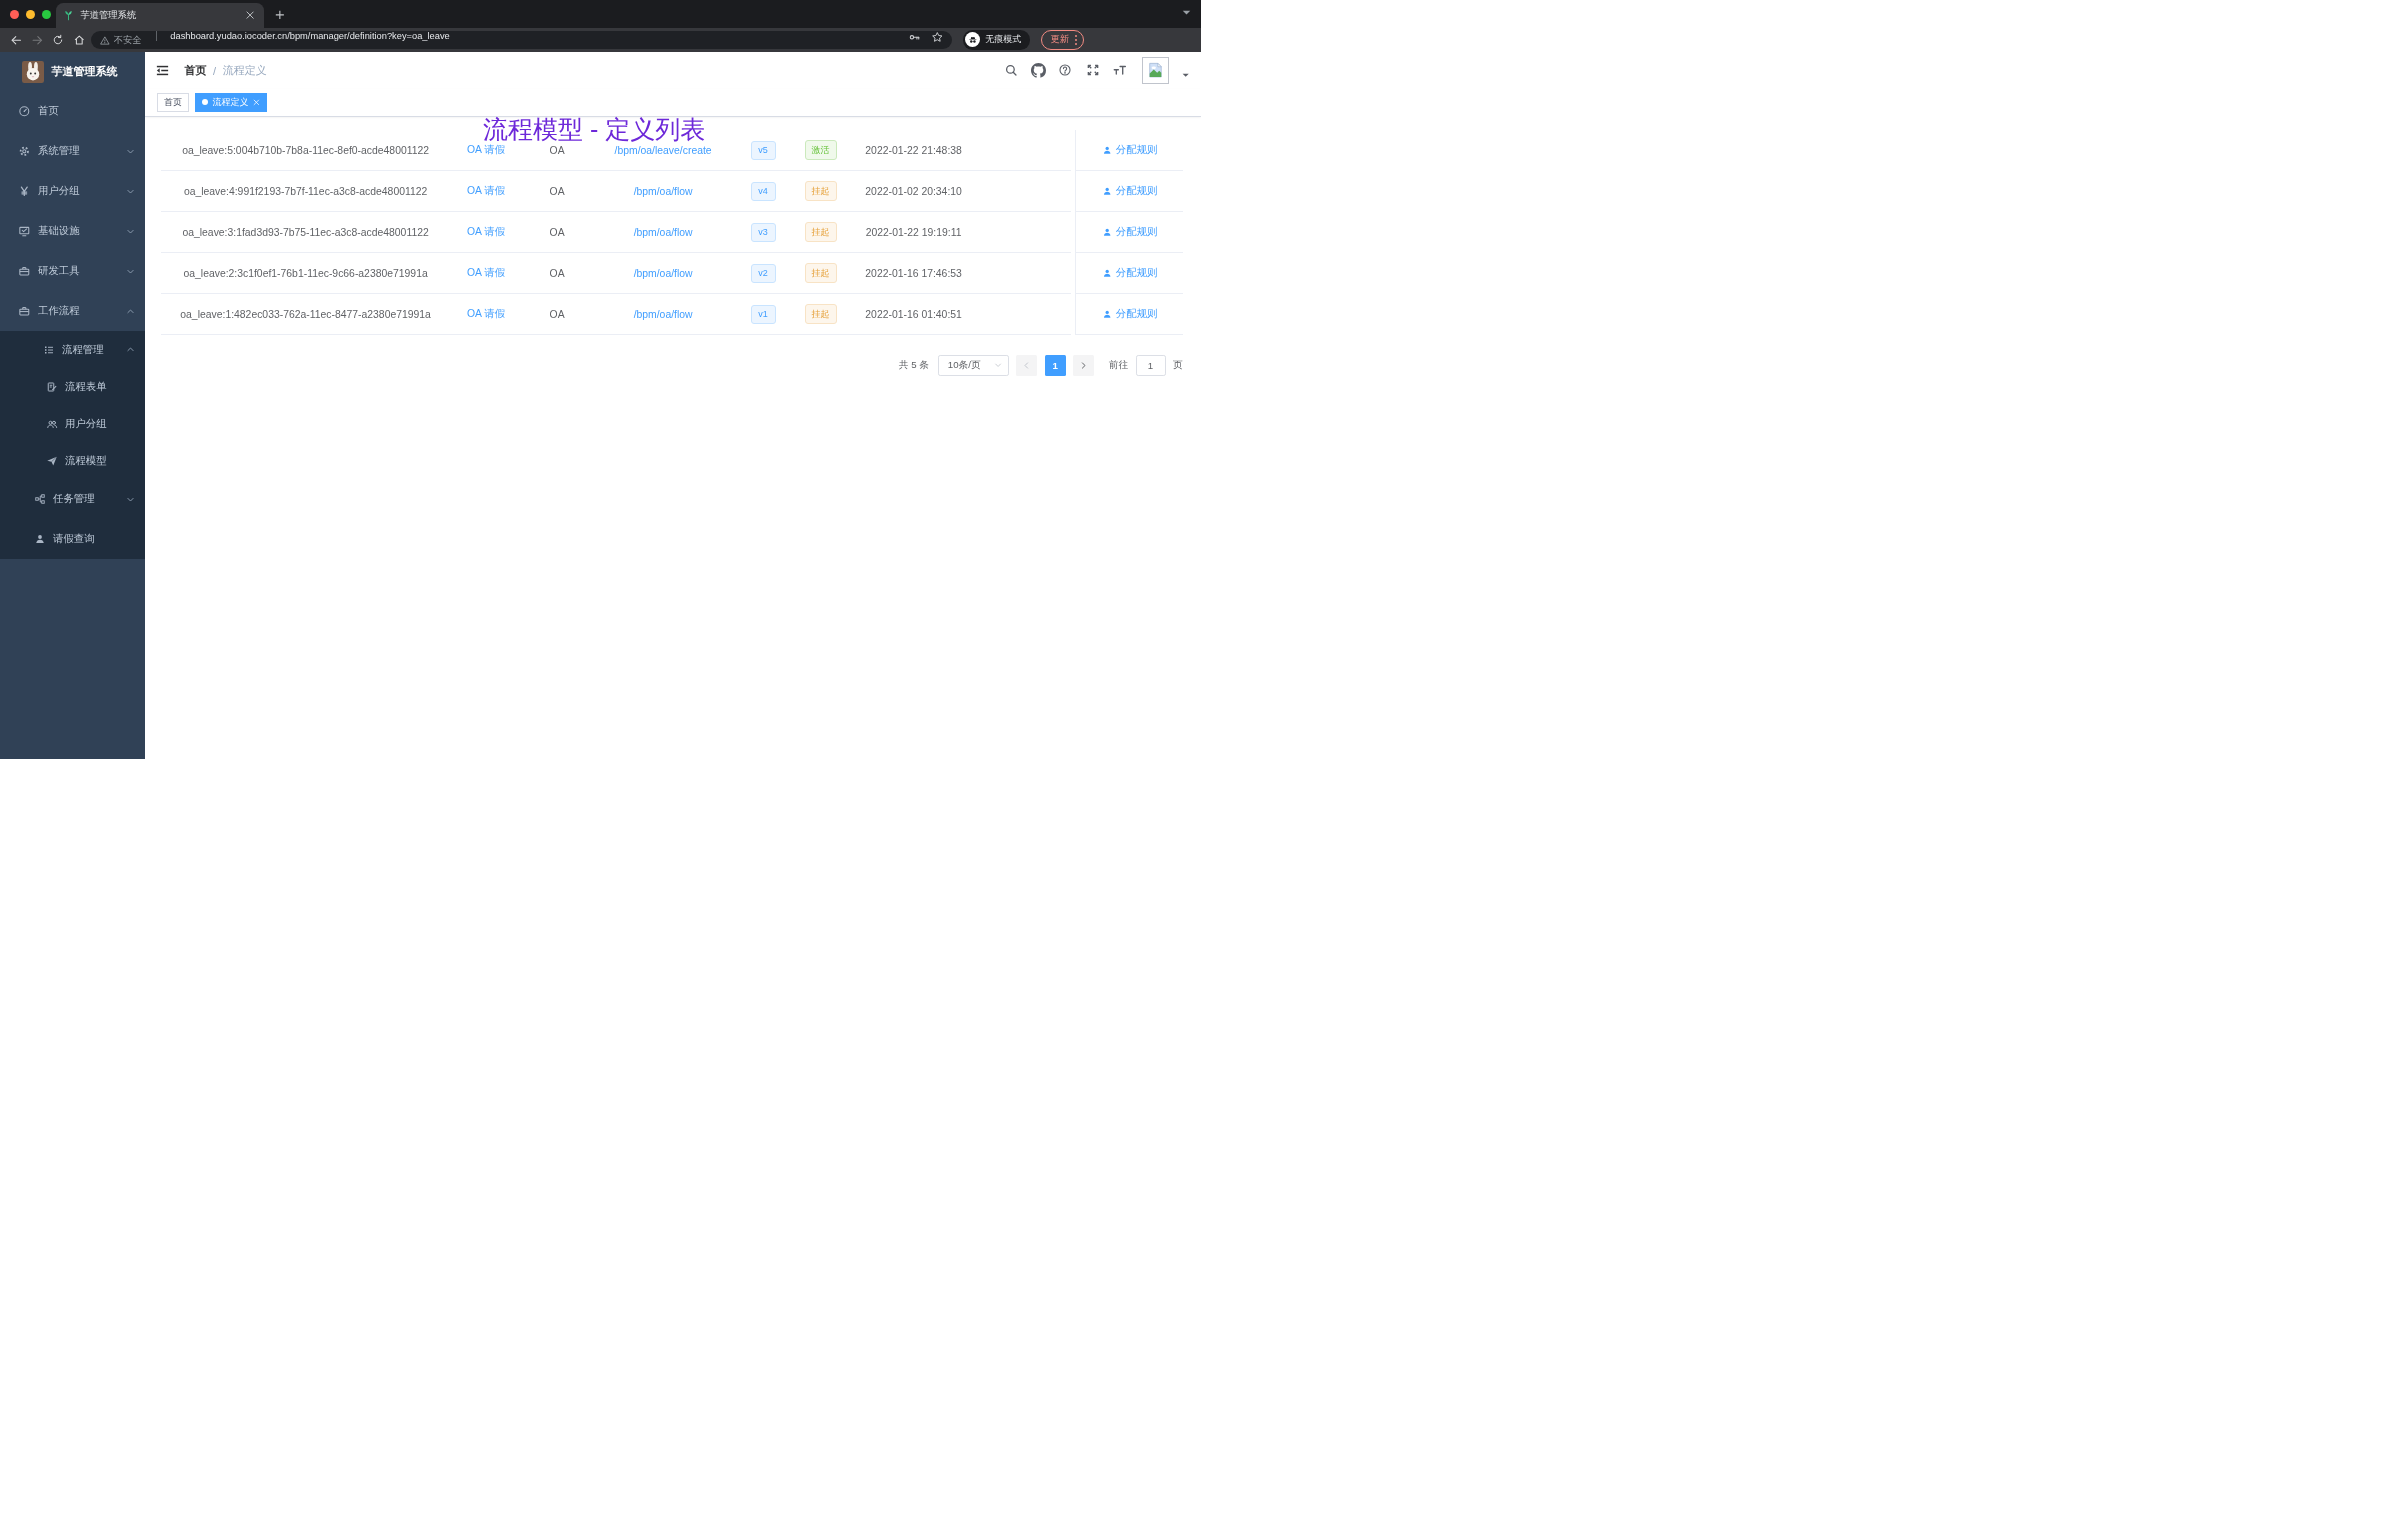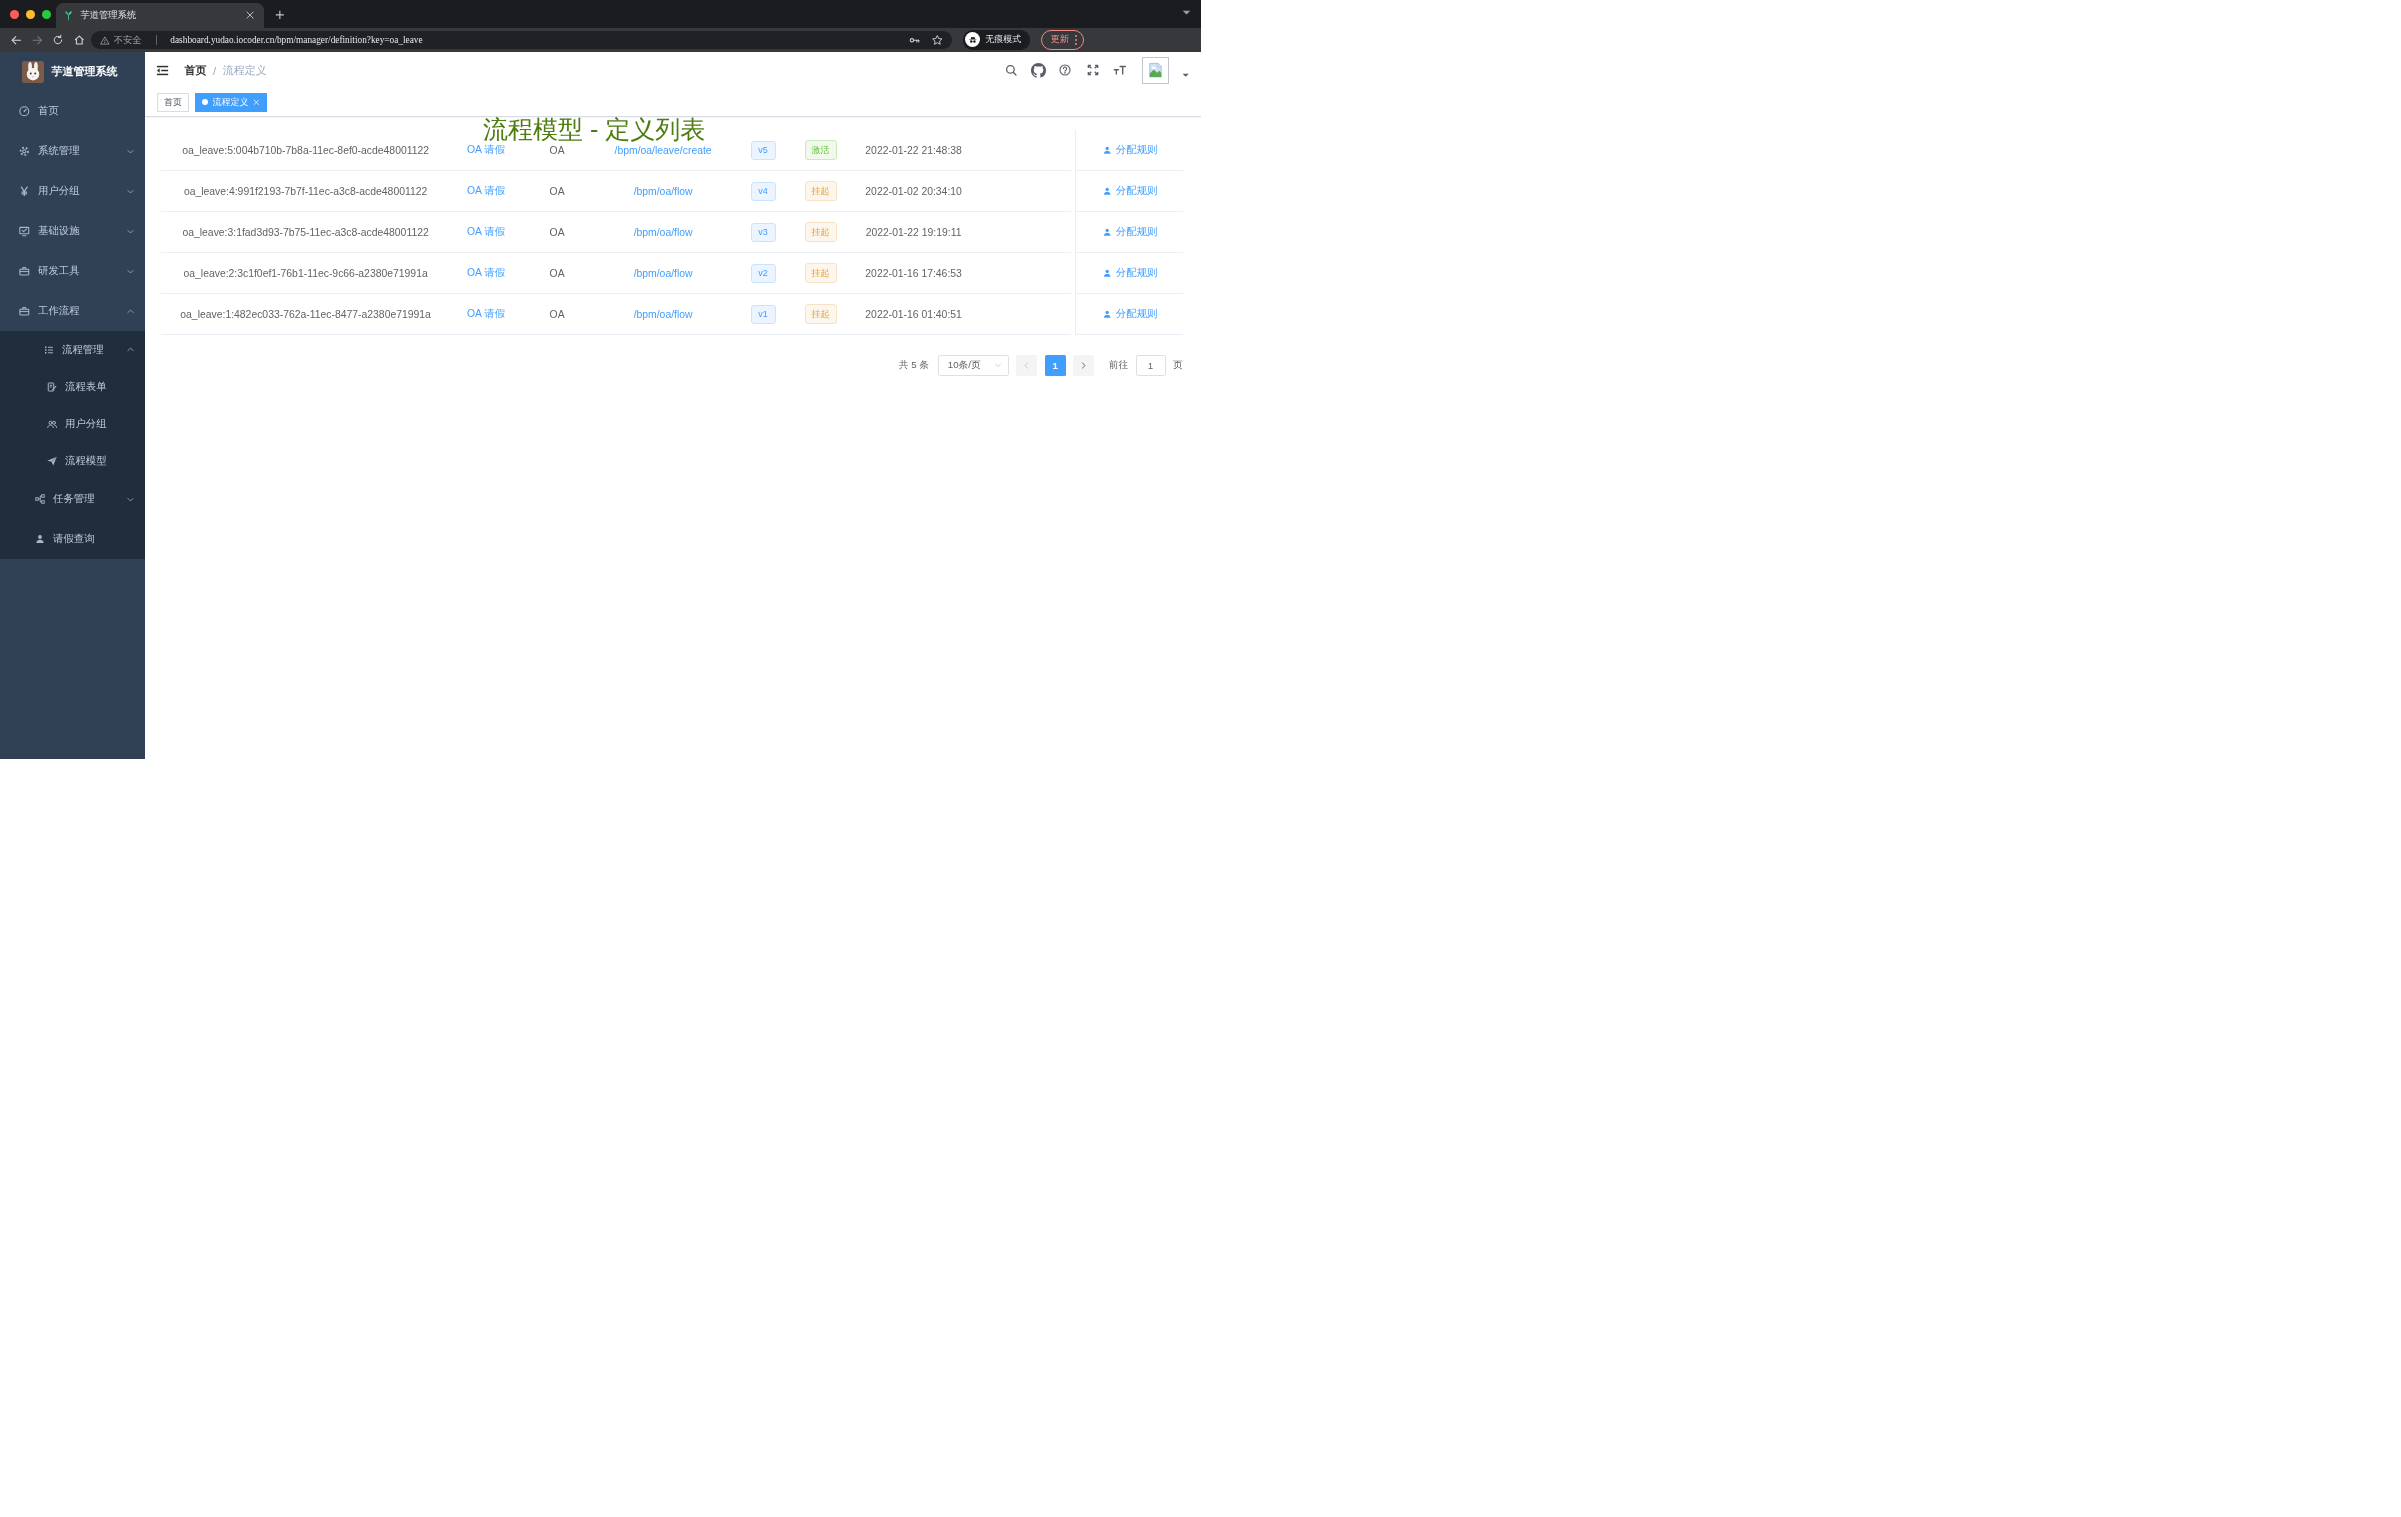--- a/index.html
+++ b/index.html
@@ -17,21 +17,21 @@
   .tab .title { flex:1; white-space:nowrap; overflow:hidden; }
   .tab-close, .newtab-btn { color:#c3c6c9; display:flex; align-items:center; justify-content:center;
     width:13.4px; height:13.4px; border-radius:50%; }
   .newtab-btn { margin-left:9px; margin-bottom:6px; }
   .strip-caret { position:absolute; right:10.4px; top:10.4px; color:#9aa0a6; }
 
   .toolbar { height:24px; background:#37383c; display:flex; align-items:center; padding:0 7.4px; gap:3px; }
   .nav-ic { width:18px; height:18px; display:flex; align-items:center; justify-content:center; color:#d7d8da; }
   .nav-ic.dim { color:#77787b; }
   .url-pill { flex:0 0 auto; width:861px; height:18.6px; background:#1f2125; border-radius:9.7px;
-    display:flex; align-items:center; padding:0 9px; gap:14px; color:#e8eaed; font-size:9.3px;font-family:Liberation Serif, serif; }
+    display:flex; padding:0 9px; gap:14px; color:#e8eaed; font-size:9.3px; }
   .sec-warn { color:#9aa0a6; display:flex; align-items:center; gap:3.7px; }
   .pill-sep { width:0.7px; height:10.4px; background:#5f6368; }
   .url-text { flex:1; white-space:nowrap; overflow:hidden; color:#e8eaed; }
   .pill-right { display:flex; gap:10.4px; color:#cfd1d4; }
   .incog-chip { margin-left:7.4px; height:19.3px; background:#1b1c1f; border-radius:9.7px; display:flex;
     align-items:center; gap:5.2px; padding:0 9px 0 2.2px; color:#e8eaed; font-size:9px; }
   .incog-ava { width:15px; height:15px; border-radius:50%; background:#fff; display:flex; align-items:center; justify-content:center; color:#1b1c1f; }
   .update-chip { margin-left:7.4px; height:19.3px; border:1.1px solid #f28b82; border-radius:10.4px;
     color:#f28b82; font-size:9.3px; display:flex; align-items:center; gap:6px; padding:0 6px 0 9px; }
   .kebab { display:flex; flex-direction:column; gap:1.9px; }
@@ -52,21 +52,21 @@
   .submenu .nav-item.lv3 { height:37px; padding-left:45px; }
   .submenu .nav-item.lv2b { height:40px; padding-left:33px; }
 
   .main { flex:1; display:flex; flex-direction:column; background:#fff; position:relative; }
   .app-header { height:37px; display:flex; align-items:center; padding:0 12px 0 9.7px; position:relative; }
   .fold-btn { color:#303133; width:19.3px; display:flex; }
   .breadcrumb { display:flex; align-items:center; gap:6.7px; margin-left:10.4px; font-size:11px; }
   .bc-home { color:#303133; font-weight:bold; }
   .bc-sep { color:#97a8be; }
   .bc-cur { color:#97a8be; }
-  .annotation { position:absolute; left:338px; top:61px; font-size:25px; font-weight:500; color:#4d7c0f; white-space:nowrap;text-align:right; }
+  .annotation { position:absolute; left:338px; top:61px; font-size:25px; font-weight:500; color:#6d28d9; white-space:nowrap;text-align:right; }
   .hdr-right { margin-left:auto; display:flex; align-items:center; gap:11px; color:#5a5e66; }
   .hdr-ic { width:16.3px; height:16.3px; display:flex; align-items:center; justify-content:center; }
   .hdr-avatar { width:27px; height:27px; border:0.7px solid #c0c4cc; background:#fff; display:flex; align-items:center; justify-content:center; margin-left:3px; }
   .hdr-caret { color:#5a5e66; margin-left:1.5px; margin-top:10.4px; }
 
   .tags-bar { height:28px; border-bottom:0.7px solid #d8dce5; box-shadow:0 0.7px 2.2px rgba(0,0,0,.08); display:flex; align-items:center; padding:0 12px; gap:6px; }
   .tag-item { height:19.3px; border:0.7px solid #d8dce5; background:#fff; color:#495060; font-size:9px; display:flex; align-items:center; padding:0 6px; gap:4.5px; cursor:pointer; }
   .tag-item.active { background:#409eff; border-color:#409eff; color:#fff; }
   .tag-dot { width:6px; height:6px; border-radius:50%; background:#fff; }
   .tag-x { font-size:8.2px; display:flex; align-items:center; color:#fff; }

